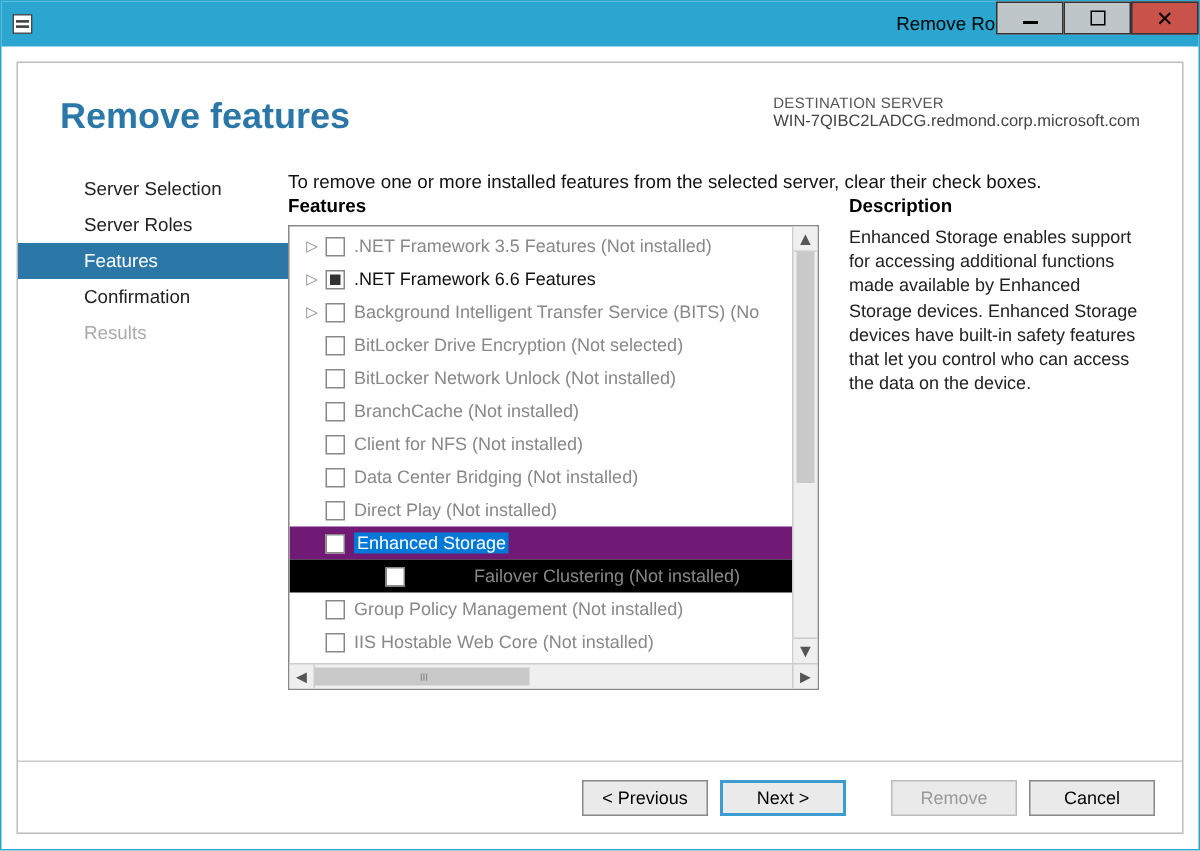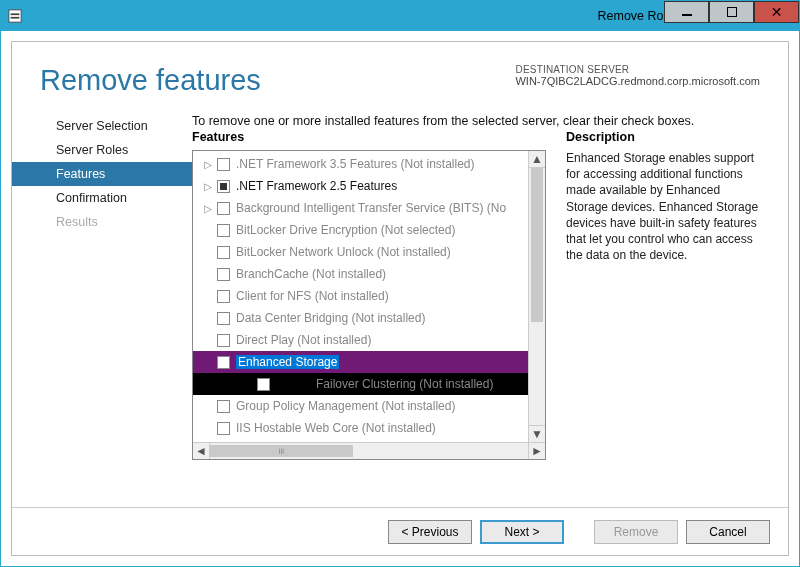--- a/index.html
+++ b/index.html
@@ -7,21 +7,21 @@
   .window { width:800px; height:567px; background:#fff; border:1px solid #2aa6d0; display:flex; flex-direction:column; }
   .titlebar { height:30px; background:#2aa6d0; display:flex; align-items:center; color:#000; position:relative; }
   .titlebar .ticon { width:28px; display:flex; justify-content:center; align-items:center; }
   .titlebar .ttitle { flex:1; text-align:right; font-size:12.5px; color:#000; }
   .winbtns { position:absolute; right:0; top:0; height:30px; display:flex; }
   .winbtn { width:45px; height:22px; border:1px solid #333; display:flex; justify-content:center; align-items:center; font-family:Arial; font-size:12px; }
   .winbtn.min, .winbtn.max { background:#bfc6c9; }
   .winbtn.close { background:#c9524b; color:#000; font-size:14px; }
   .inner { flex:1; margin:10px; border:1px solid #bbb; background:#fff; display:flex; flex-direction:column; }
   .header { padding:22px 28px 8px 28px; display:flex; align-items:flex-start; height:60px;}
-  .header h1 { margin:0; font-weight:400; color:#2b77a7; font-size:29px; flex:1; }
+  .header h1 { margin:0; font-weight:700; color:#2b77a7; font-size:24px; flex:1; }
   .destblock { text-align:left; font-size:11px; color:#444; }
   .destblock .lbl { color:#555; font-size:10px; letter-spacing:0.02em;}
   .body { flex:1; display:flex; padding:0 0 0 0; overflow:hidden;}
   .nav { width:180px; padding-top:12px; }
   .nav-item { padding:5px 10px 5px 44px; font-size:12.5px; color:#222; cursor:default; }
   .nav-item.sel { background:#2b77a7; color:#fff; }
   .nav-item.disabled { color:#aaa; }
   .main { flex:1; padding:12px 24px 0 0; display:flex; flex-direction:column; }
   .intro { font-size:12.5px; color:#111; margin-bottom:2px; }
   .columns { flex:1; display:flex; gap:20px; }
@@ -113,21 +113,21 @@
               <div class="treecontent">
                 <div class="treelist" id="treelist">
                     <div class="row notinst">
                       <span class="expander">▷</span>
                       <span class="chk"></span>
                       <span class="lbltext">.NET Framework 3.5 Features (Not installed)</span>
                     </div>
                     <div class="row installed">
                       <span class="expander">▷</span>
                       <span class="chk filled"></span>
-                      <span class="lbltext">.NET Framework 2.5 Features</span>
+                      <span class="lbltext">.NET Framework 6.6 Features</span>
                     </div>
                     <div class="row notinst">
                       <span class="expander">▷</span>
                       <span class="chk"></span>
                       <span class="lbltext">Background Intelligent Transfer Service (BITS) (No</span>
                     </div>
                     <div class="row notinst">
                       <span class="expander"></span>
                       <span class="chk"></span>
                       <span class="lbltext">BitLocker Drive Encryption (Not selected)</span>

